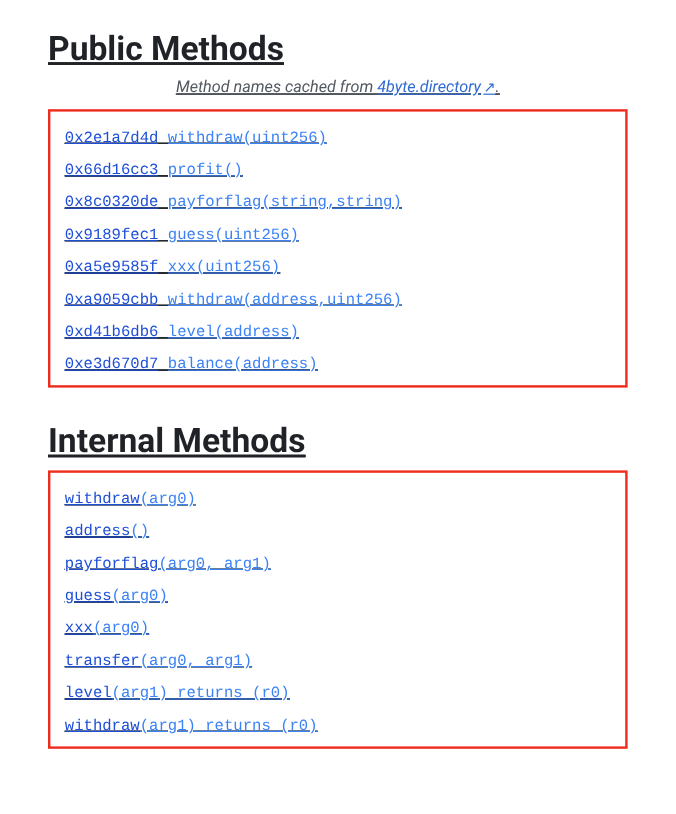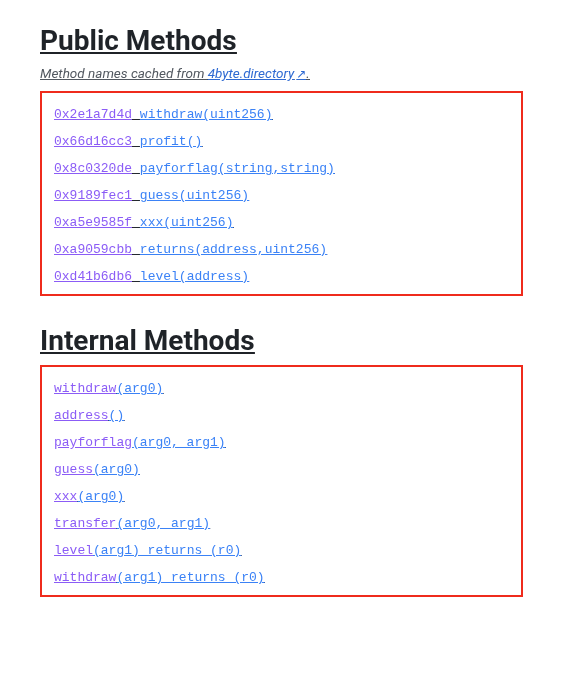--- a/index.html
+++ b/index.html
@@ -16,20 +16,21 @@
       font-size: 28px;
       font-weight: 700;
       margin: 4px 0 8px 0;
       color: #1f2328;
     }
     .caption {
       font-size: 13.5px;
       font-style: italic;
       color: #525860;
       margin: 0 0 10px 0;
+      text-align: center;
     }
     .caption a {
       color: #2f6ad2;
       text-decoration: none;
     }
     .caption .ext-icon {
       display: inline-block;
       font-style: normal;
       font-size: 12px;
       margin-left: 2px;
@@ -40,41 +41,42 @@
       margin-bottom: 28px;
     }
     .method-row {
       font-family: SFMono-Regular, Consolas, "Liberation Mono", Menlo, monospace;
       font-size: 13px;
       color: #24292e;
       padding: 6px 0;
     }
     .method-row .selector,
     .method-row .fname {
-      color: #8b5cf6;
+      color: #1d4ed8;
     }
     .method-row .sig {
       color: #3b82f6;
     }
   </style>
 </head>
 <body>
 
 <h2 class="section-title">Public Methods</h2>
 <p class="caption">
   <span>Method names cached from </span><a href="#"><span>4byte.directory</span><span class="ext-icon">↗</span></a><span>.</span>
 </p>
 <div class="panel" id="public-panel">
     <div class="method-row"><span class="selector">0x2e1a7d4d</span> <span class="sig">withdraw(uint256)</span></div>
     <div class="method-row"><span class="selector">0x66d16cc3</span> <span class="sig">profit()</span></div>
     <div class="method-row"><span class="selector">0x8c0320de</span> <span class="sig">payforflag(string,string)</span></div>
     <div class="method-row"><span class="selector">0x9189fec1</span> <span class="sig">guess(uint256)</span></div>
     <div class="method-row"><span class="selector">0xa5e9585f</span> <span class="sig">xxx(uint256)</span></div>
-    <div class="method-row"><span class="selector">0xa9059cbb</span> <span class="sig">returns(address,uint256)</span></div>
+    <div class="method-row"><span class="selector">0xa9059cbb</span> <span class="sig">withdraw(address,uint256)</span></div>
     <div class="method-row"><span class="selector">0xd41b6db6</span> <span class="sig">level(address)</span></div>
+    <div class="method-row"><span class="selector">0xe3d670d7</span> <span class="sig">balance(address)</span></div>
   </div>
 
 <h2 class="section-title">Internal Methods</h2>
 <div class="panel" id="internal-panel">
     <div class="method-row"><span class="fname">withdraw</span><span class="sig">(arg0)</span></div>
     <div class="method-row"><span class="fname">address</span><span class="sig">()</span></div>
     <div class="method-row"><span class="fname">payforflag</span><span class="sig">(arg0, arg1)</span></div>
     <div class="method-row"><span class="fname">guess</span><span class="sig">(arg0)</span></div>
     <div class="method-row"><span class="fname">xxx</span><span class="sig">(arg0)</span></div>
     <div class="method-row"><span class="fname">transfer</span><span class="sig">(arg0, arg1)</span></div>

